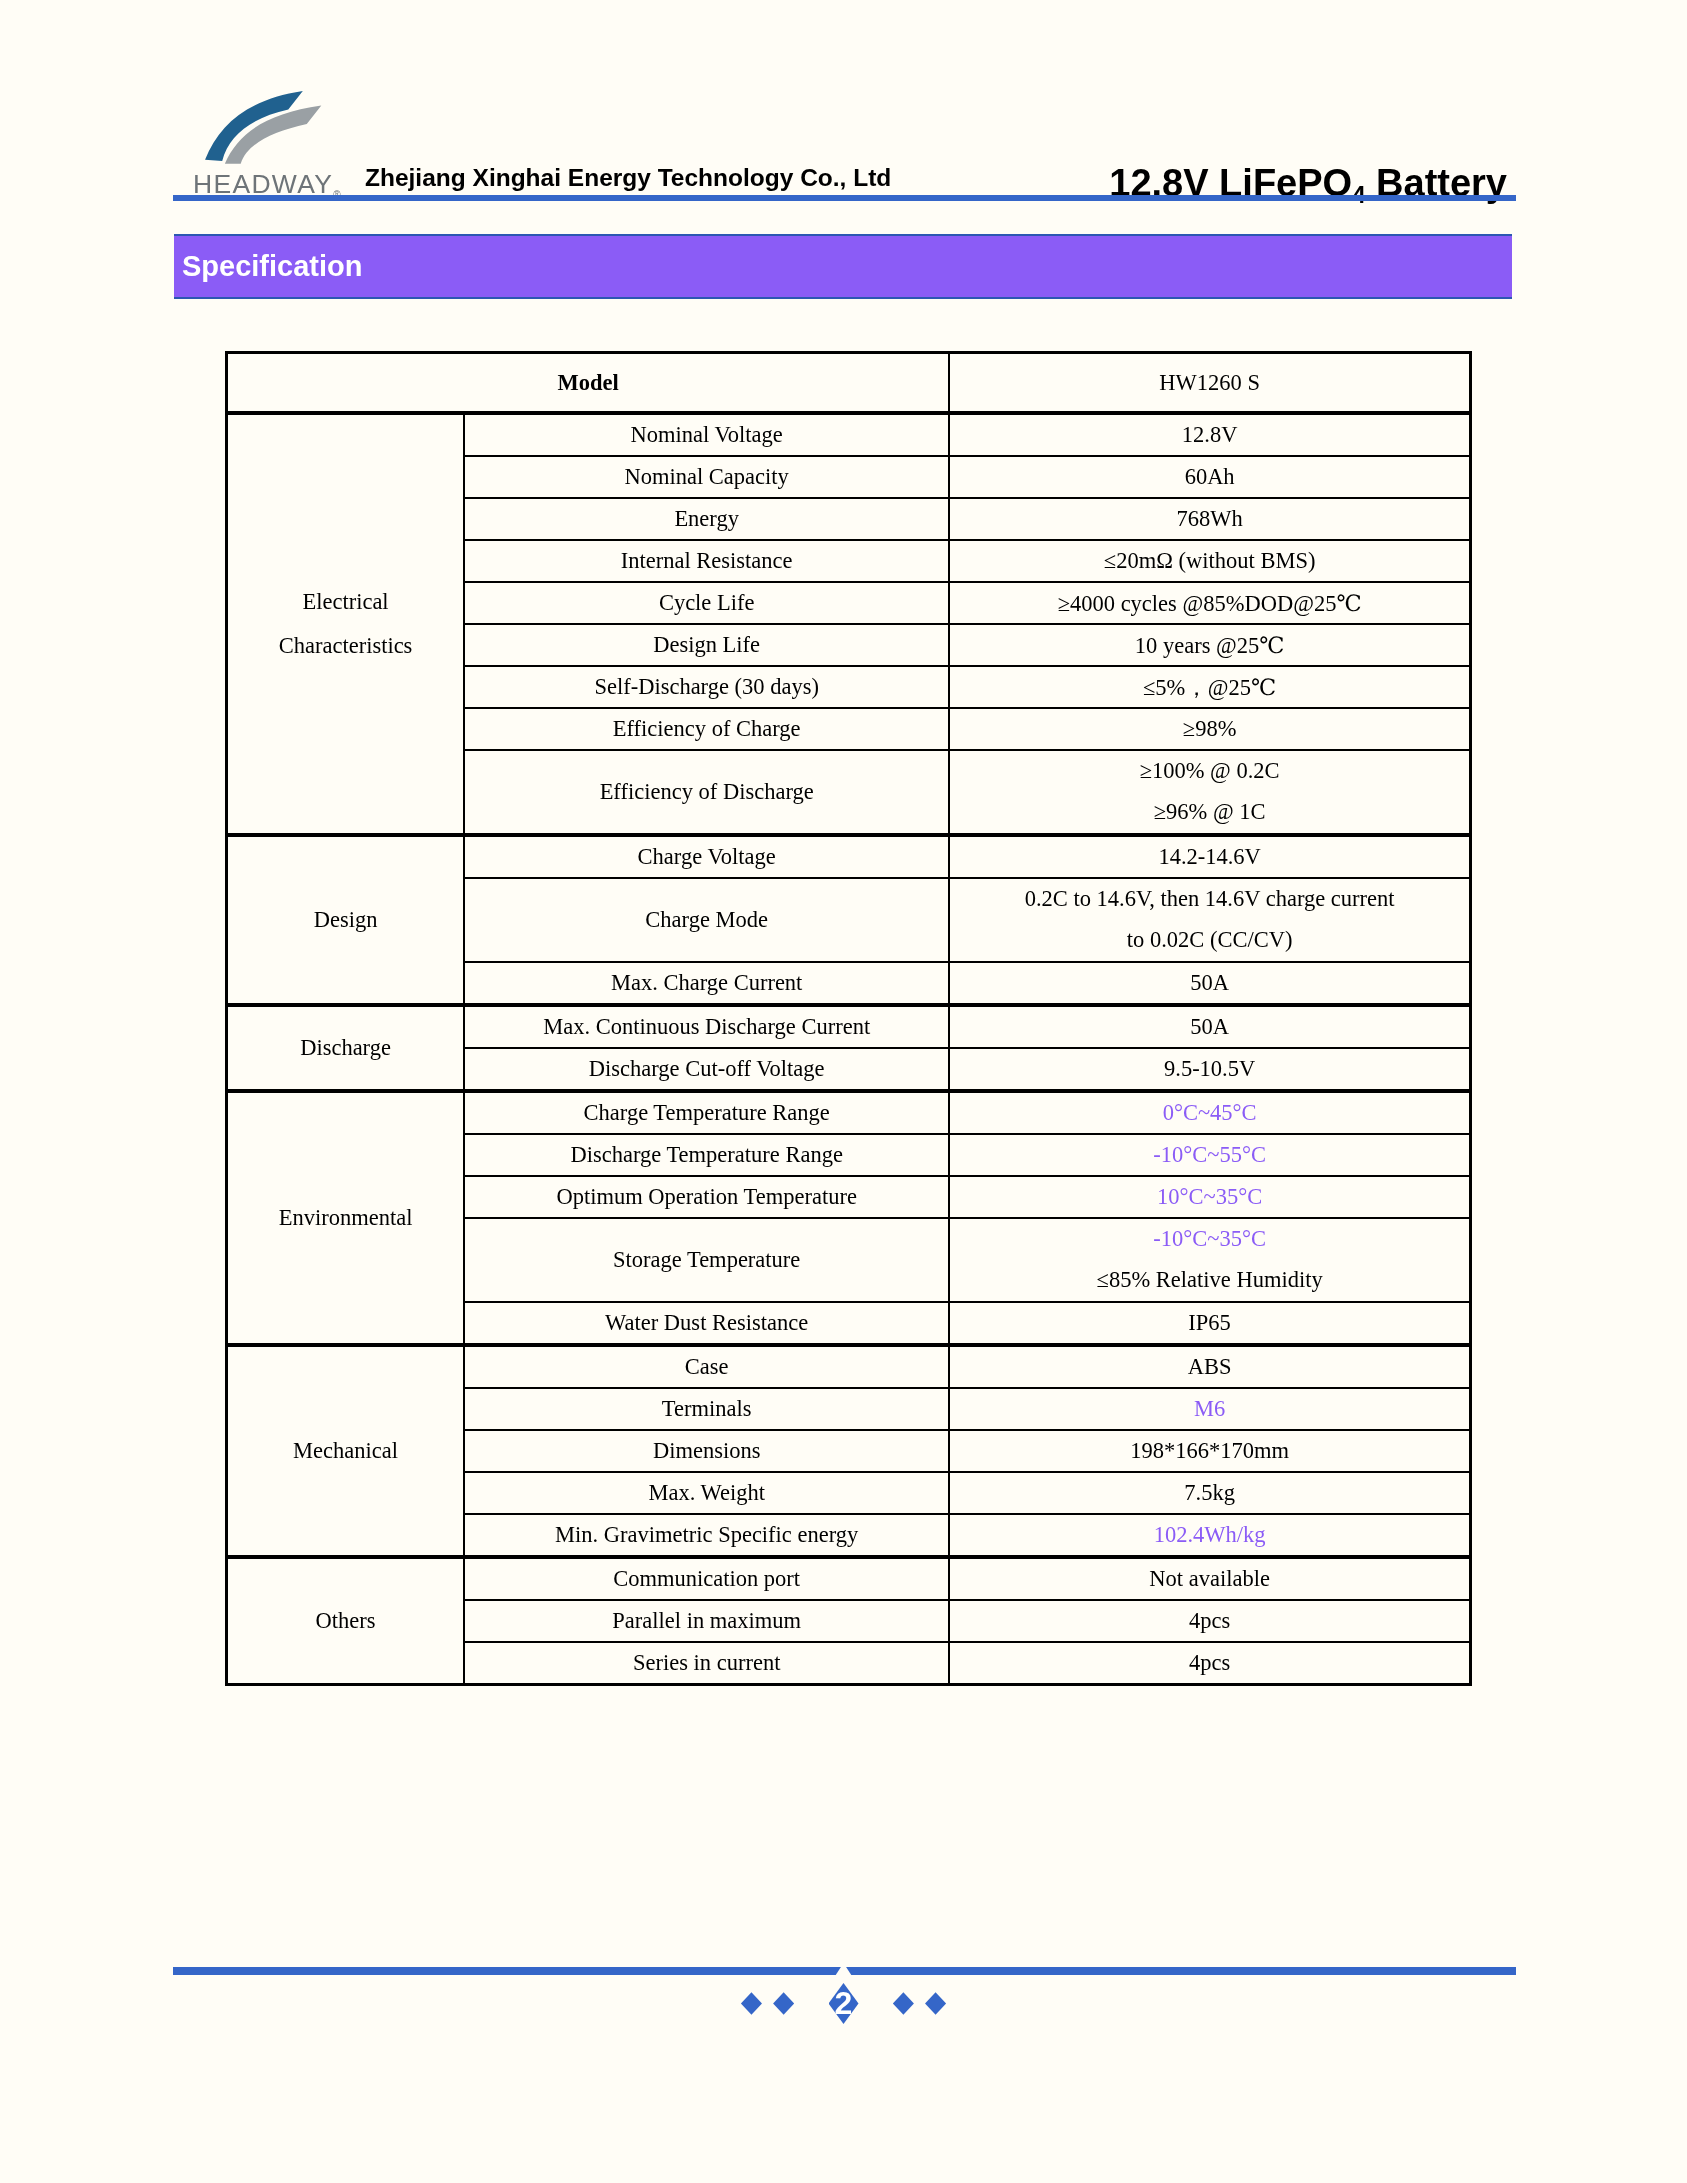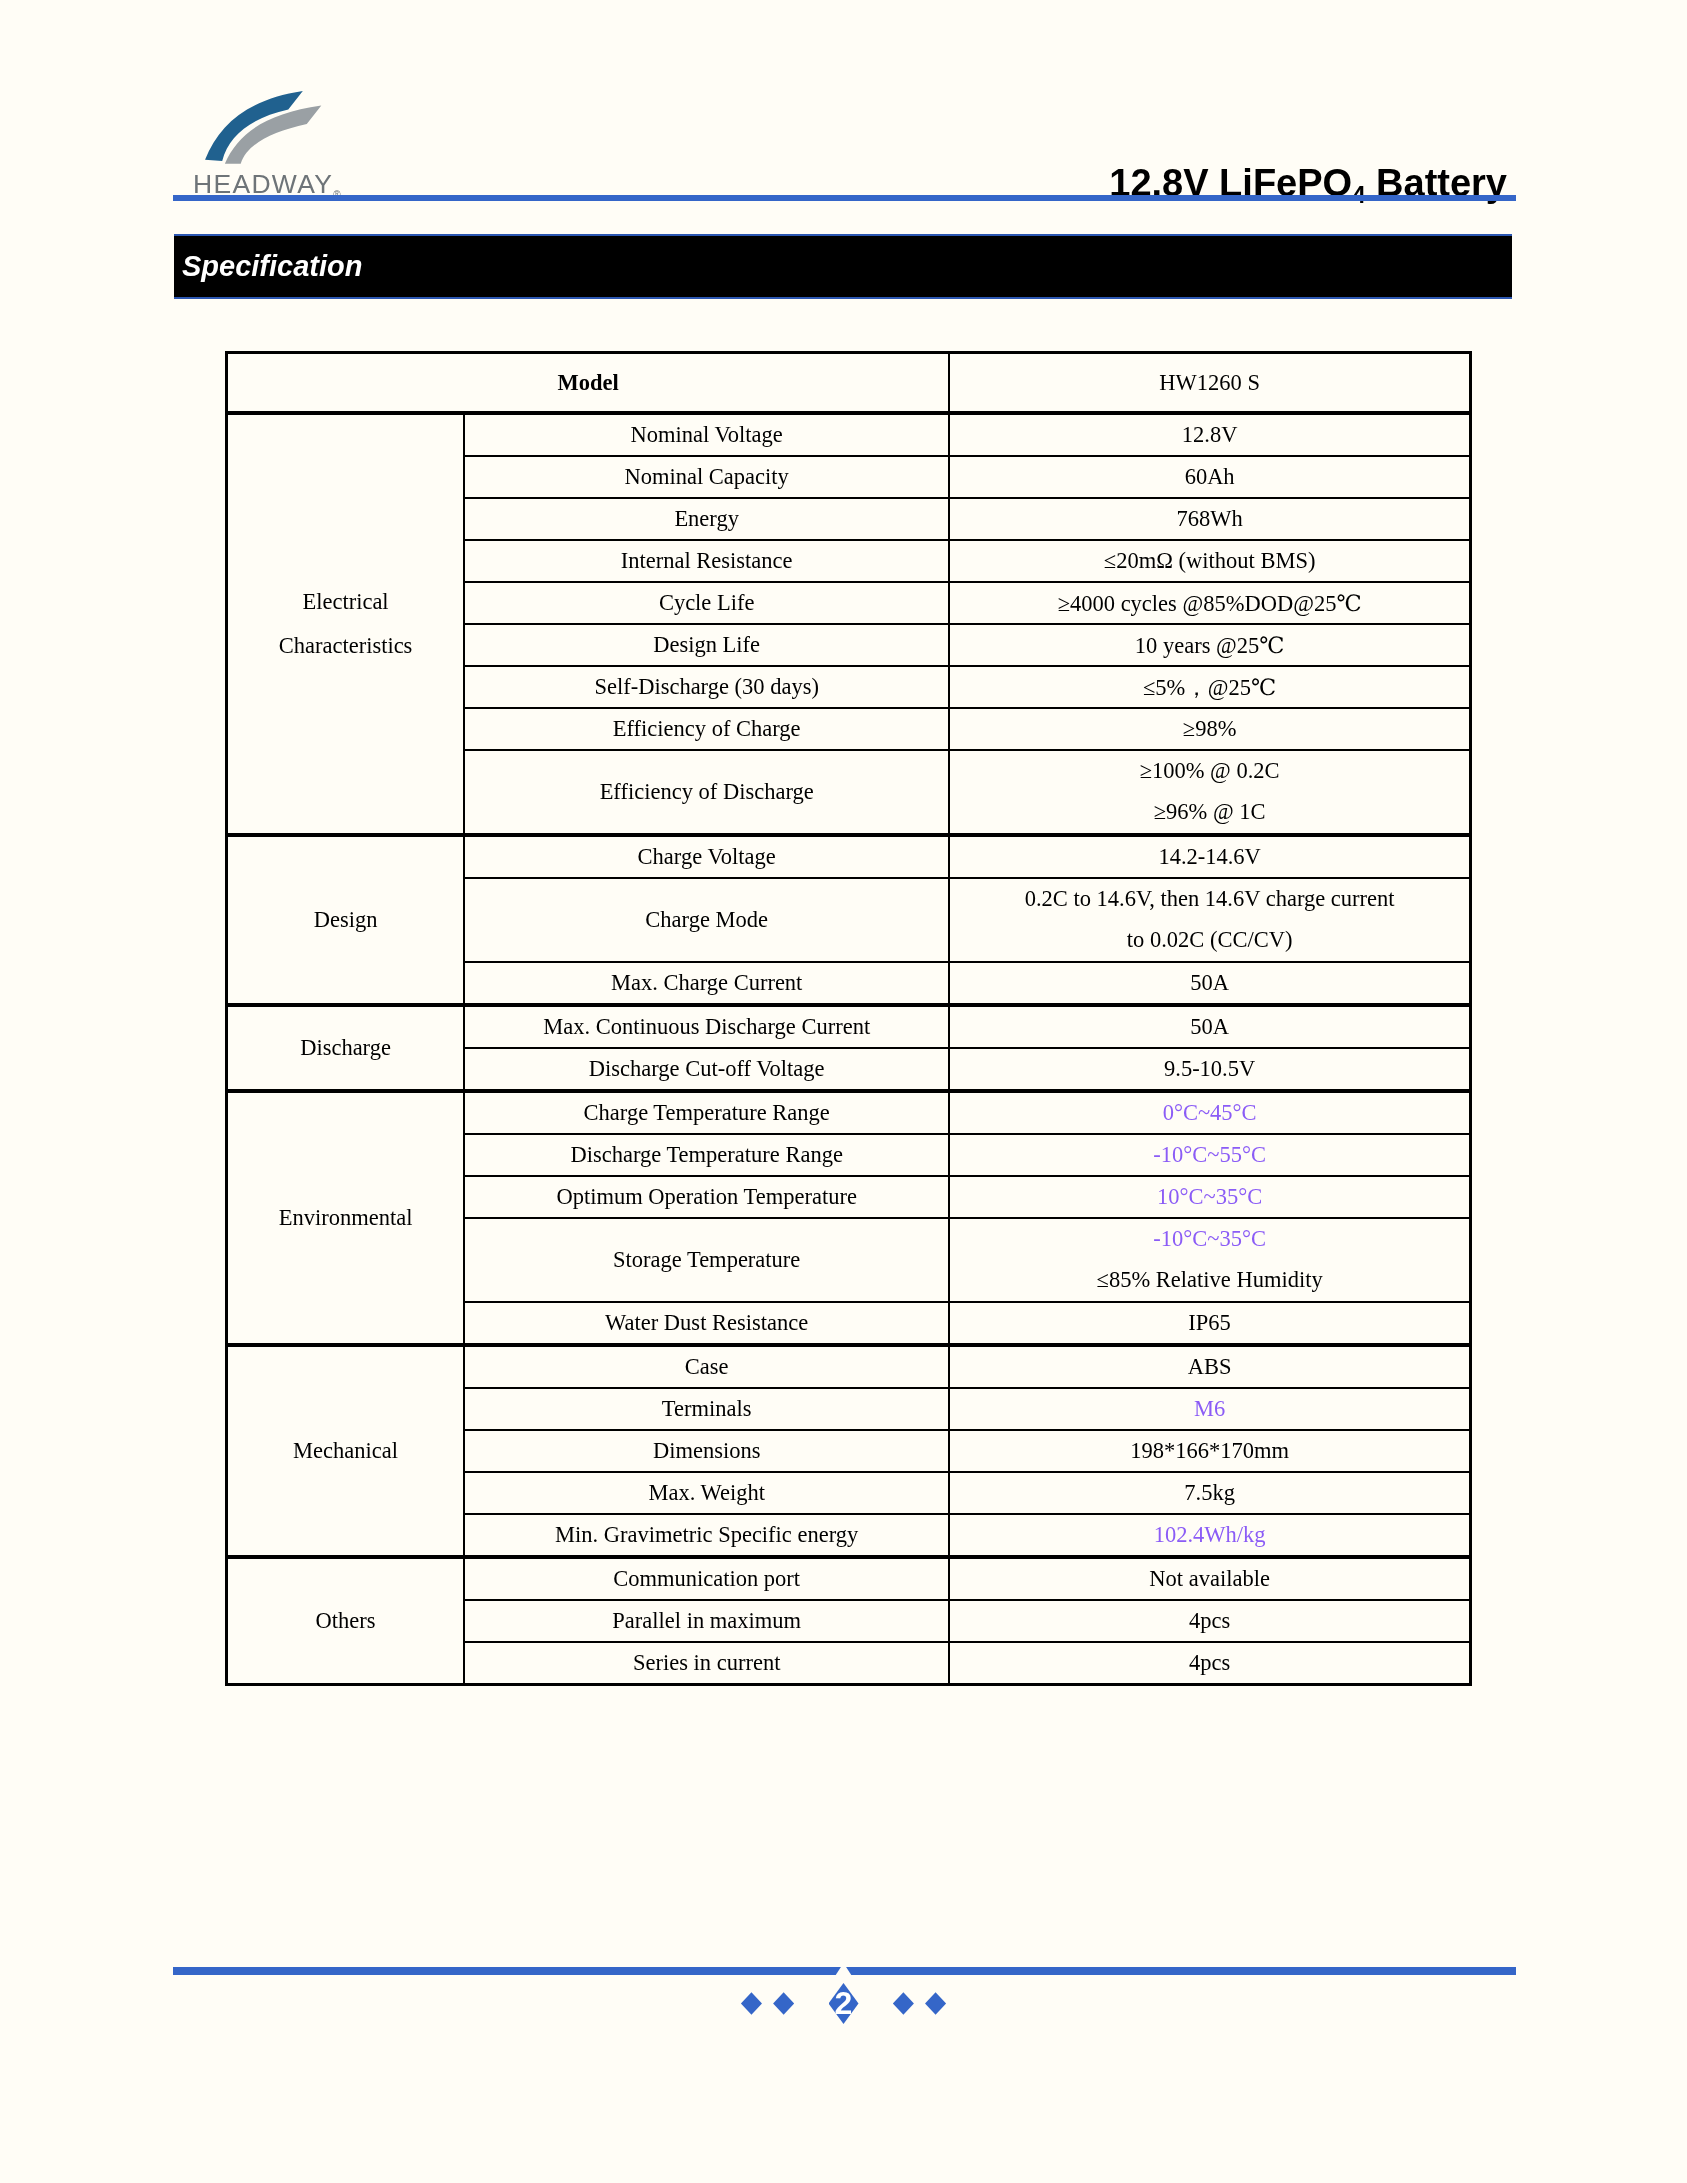--- a/index.html
+++ b/index.html
@@ -33,24 +33,24 @@
   }
   .page-title sub{font-size:24px;vertical-align:-6.6px;}
   .header-rule{
     position:absolute;left:173px;top:195px;
     width:1343px;height:6px;background:#3566c8;
   }
   
   .spec-bar{
     position:absolute;left:174px;top:234px;
     width:1338px;height:65px;
-    background:#000000;
+    background:#8b5cf6;
     border-top:2.6px solid #2c57b2;border-bottom:2.6px solid #2c57b2;
     box-sizing:border-box;
-    display:flex;align-items:center;font-style:italic;
+    display:flex;align-items:center;
   }
   .spec-bar-label{
     color:#ffffff;font-size:29px;font-weight:bold;
     padding-left:8px;letter-spacing:0px;
   }
   
   .spec-table{
     position:absolute;left:225px;top:351px;width:1247px;
     border-collapse:collapse;
     font-family:"Liberation Serif","DejaVu Serif",serif;
@@ -112,20 +112,21 @@
   <div class="logo-block">
     <svg class="logo-swoosh" width="119" height="74" viewBox="0 0 180 112">
       <g transform="translate(30,24)">
         <path d="M0,86 C20,40 62,10 146,-2 L124,26 C70,38 34,56 24,86 Z" fill="#9aa0a4"></path>
       </g>
       <path d="M0,104 C22,48 68,12 148,0 L126,28 C72,40 36,66 26,106 Z" fill="#20618f"></path>
     </svg>
     <div class="logo-word"><span>HEADWAY</span><span class="logo-reg">®</span></div>
   </div>
 
+  <div class="company-name">Zhejiang Xinghai Energy Technology Co., Ltd</div>
 
   <div class="page-title"><span>12.8V LiFePO</span><sub>4</sub><span> Battery</span></div>
 
   <div class="header-rule"></div>
 
   <div class="spec-bar">
     <span class="spec-bar-label">Specification</span>
   </div>
 
   <table class="spec-table">

